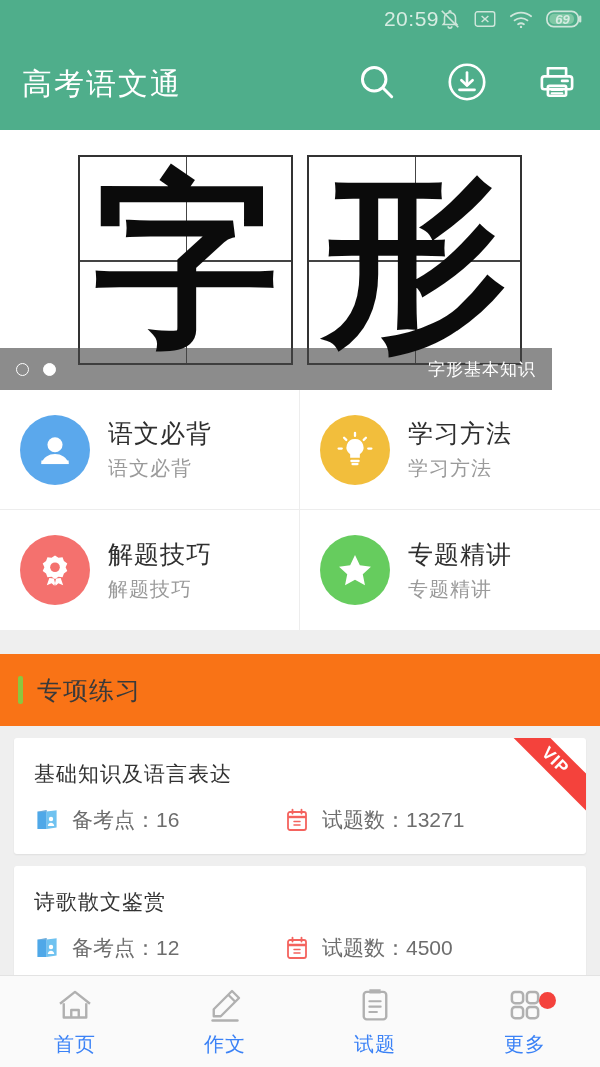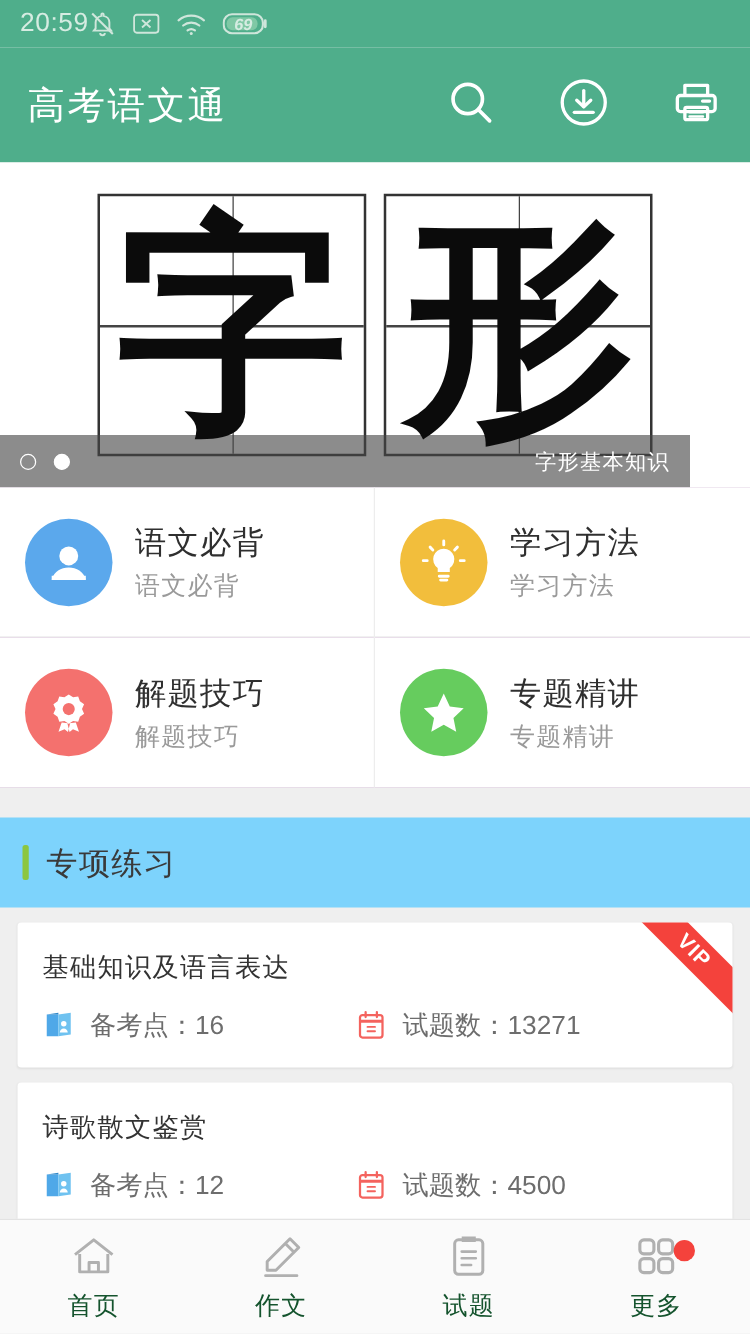--- a/index.html
+++ b/index.html
@@ -7,21 +7,21 @@
   html, body {
     width:600px; height:1067px;
     font-family:"Liberation Sans","DejaVu Sans",sans-serif;
     background:#efefef; overflow:hidden;
   }
   #app { position:relative; width:600px; height:1067px; background:#efefef; }
 
   
   .statusbar {
     height:38px; background:#4FAE8B; color:#cfe6db;
-    display:flex; align-items:center; justify-content:flex-start;
+    display:flex; align-items:center; justify-content:flex-end;
     padding:0 16px;
   }
   .status-time { font-size:21px; letter-spacing:.5px; color:#d6ece2; }
   .status-icons { display:flex; align-items:center; gap:13px; }
   .status-icons svg { display:block; }
   .battery-wrap { position:relative; display:flex; align-items:center; }
   .battery-num {
     position:absolute; left:0; right:5px; top:0; bottom:0;
     display:flex; align-items:center; justify-content:center;
     font-size:13px; color:#d6ece2; font-style:italic; font-weight:bold;
@@ -81,21 +81,21 @@
     display:flex; align-items:center; justify-content:center; flex:0 0 auto;
   }
   .gi svg { display:block; }
   .gtxt { display:flex; flex-direction:column; gap:5px; }
   .gtitle { font-size:25px; color:#2f2f2f; letter-spacing:1px; }
   .gsub { font-size:20px; color:#9a9a9a; letter-spacing:1px; }
 
   
   .section-gap { height:24px; background:#efefef; }
   .section-head {
-    height:72px; background:#7dd3fc; display:flex; align-items:center; padding-left:18px; gap:14px;
+    height:72px; background:#f97316; display:flex; align-items:center; padding-left:18px; gap:14px;
   }
   .section-bar { width:5px; height:28px; background:#8CC63F; border-radius:2px; }
   .section-title { font-size:25px; color:#3a3a3a; letter-spacing:1px; }
 
   
   .card-area { padding:0 0 0 0; background:#efefef; }
   .card {
     position:relative; margin:12px 14px 0 14px; background:#ffffff;
     border-radius:3px; padding:22px 20px 20px 20px; overflow:hidden;
     box-shadow:0 1px 2px rgba(0,0,0,.07);
@@ -115,21 +115,21 @@
   
   .tabbar {
     position:absolute; left:0; bottom:0; width:600px; height:92px;
     background:#fafafa; border-top:1px solid #e3e3e3;
     display:flex; align-items:center;
   }
   .tab {
     flex:1; height:100%; display:flex; flex-direction:column;
     align-items:center; justify-content:center; gap:6px; position:relative;
   }
-  .tab-label { font-size:20px; color:#14532d; letter-spacing:1px; }
+  .tab-label { font-size:20px; color:#3b82f6; letter-spacing:1px; }
   .tab.active .tab-label { color:#4FAE8B; }
   .tab svg { display:block; }
   .badge-dot {
     position:absolute; width:17px; height:17px; border-radius:50%;
     background:#F4423C; top:16px; left:calc(50% + 14px);
   }
 </style>
 </head>
 <body>
 

